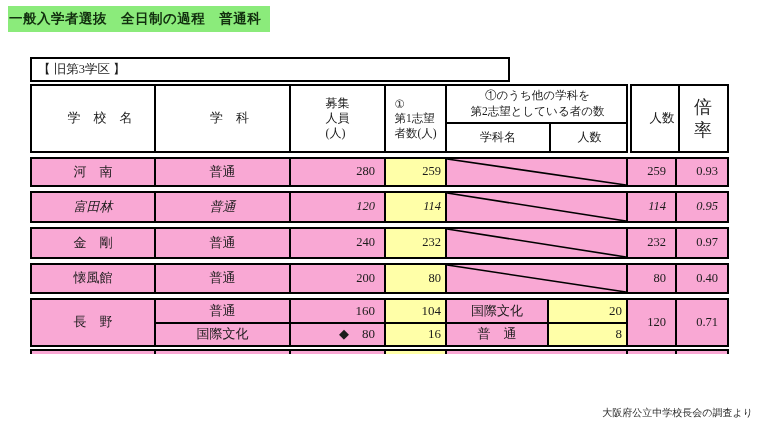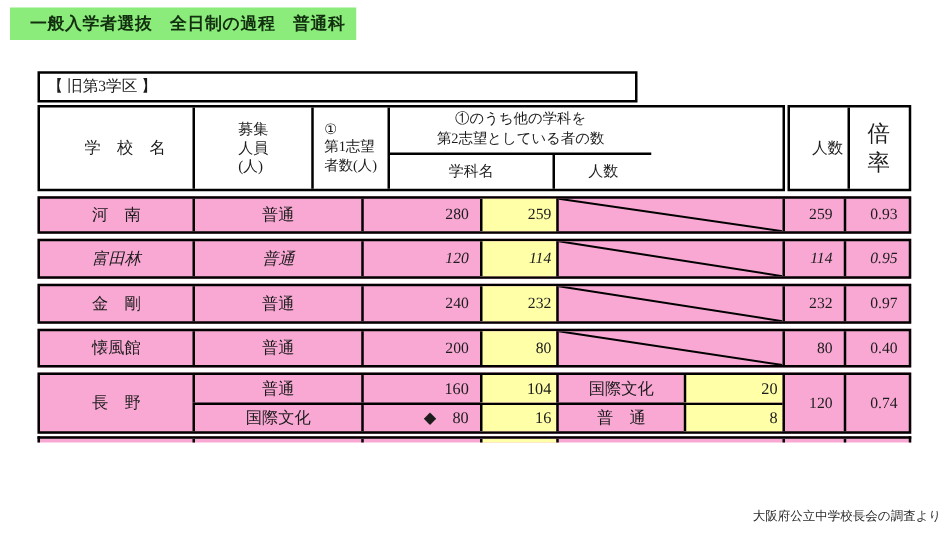--- a/index.html
+++ b/index.html
@@ -15,21 +15,21 @@
     background: #ffffff;
     font-family: "Liberation Serif", "DejaVu Serif", serif;
     color: var(--ink);
     overflow: hidden;
   }
   .title-badge {
     position: absolute; left: 8px; top: 6px;
     background: var(--green);
     color: #12300f;
     font-size: 13.5px; font-weight: bold;
-    padding: 4px 9px 4px 16px;
+    padding: 4px 9px 4px 1px;
     letter-spacing: 0.5px;
     line-height: 1.3;
     text-align: right;
   }
   .table-area { position: absolute; left: 30px; top: 57px; width: 699px; }
 
   .district-box {
     width: 480px; height: 25px;
     border: 2px solid var(--line);
     box-sizing: border-box;
@@ -91,21 +91,21 @@
   .hdr-cap { font-size: 12px; }
   .header-right .c-total { flex: 0 0 46px; font-size: 12.5px; }
   .header-right .c-ratio { flex: 0 0 49px; font-size: 18px; }
 
   .group { flex: 0 0 181px; display: flex; flex-direction: column; }
   .group-label {
     flex: 1; display: flex; align-items: center; justify-content: center;
     font-size: 11.5px; white-space: pre-line; text-align: center; line-height: 1.35;
   }
   .group-sub { display: flex; height: 27px; border-top: 2px solid var(--line); }
-  .group-sub .cell { font-size: 12px; margin-left: 14px; }
+  .group-sub .cell { font-size: 12px; }
 
   
   .r0 { height: 30px; }
   .r1 { height: 32px; font-style: italic; }
   .r2 { height: 32px; }
   .r3 { height: 31px; }
 
   .diag-svg { position: absolute; left: 0; top: 0; width: 100%; height: 100%; display: block; }
 
   
@@ -132,20 +132,21 @@
 
   <div class="title-badge">一般入学者選抜　全日制の過程　普通科</div>
 
   <div class="table-area">
 
     <div class="district-box">【 旧第3学区 】</div>
 
     <div class="header-wrap">
       <div class="header-left">
         <div class="cell c-school hdr">学　校　名</div>
+        <div class="cell c-dept hdr bl">学　科</div>
         <div class="cell c-cap hdr-cap bl">募集
 人員
 (人)</div>
         <div class="cell c-first hdr-small bl">①
 第1志望
 者数(人)</div>
         <div class="group bl">
           <div class="group-label">①のうち他の学科を
 第2志望としている者の数</div>
           <div class="group-sub">
@@ -229,21 +230,21 @@
         </div>
         <div class="nag-sub">
           <div class="cell c-dept bl">国際文化</div>
           <div class="cell c-cap num bl">◆　80</div>
           <div class="cell c-first ynum yellow bl">16</div>
           <div class="cell c-sdept bl">普　通</div>
           <div class="cell c-snum ynum yellow bl">8</div>
         </div>
       </div>
       <div class="cell c-total num bl">120</div>
-      <div class="cell c-ratio num bl">0.74</div>
+      <div class="cell c-ratio num bl">0.71</div>
     </div>
 
     <div class="trow partial">
       <div class="cell c-school"></div>
       <div class="cell c-dept bl"></div>
       <div class="cell c-cap bl"></div>
       <div class="cell c-first yellow bl"></div>
       <div class="cell c-diag bl"></div>
       <div class="cell c-total bl"></div>
       <div class="cell c-ratio bl"></div>

